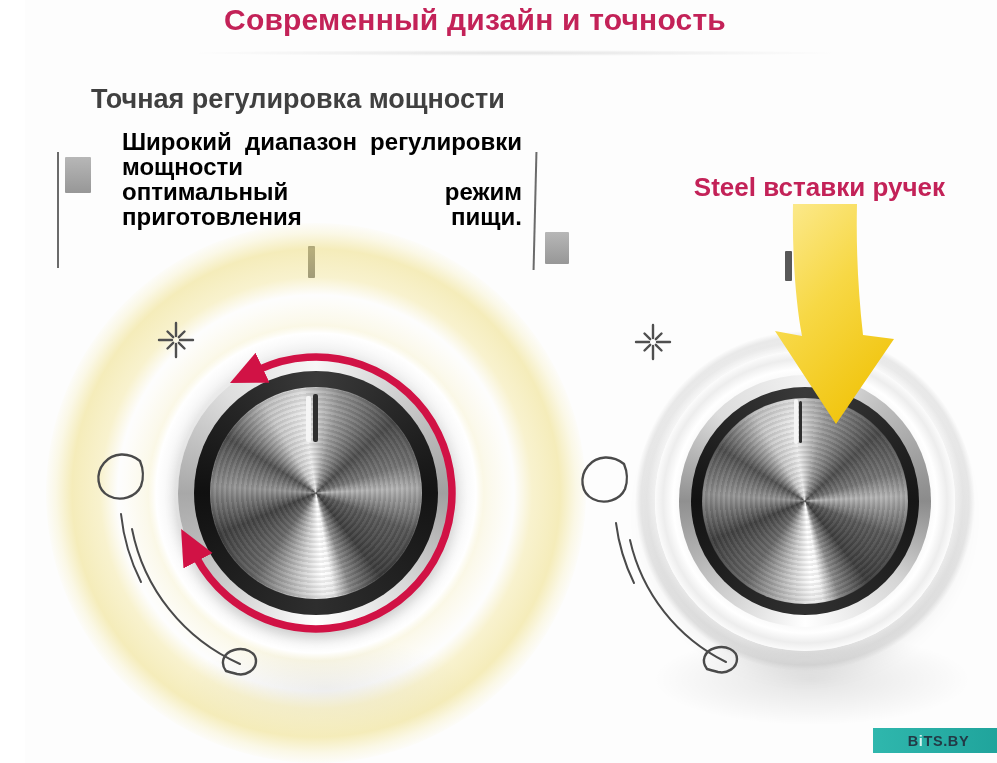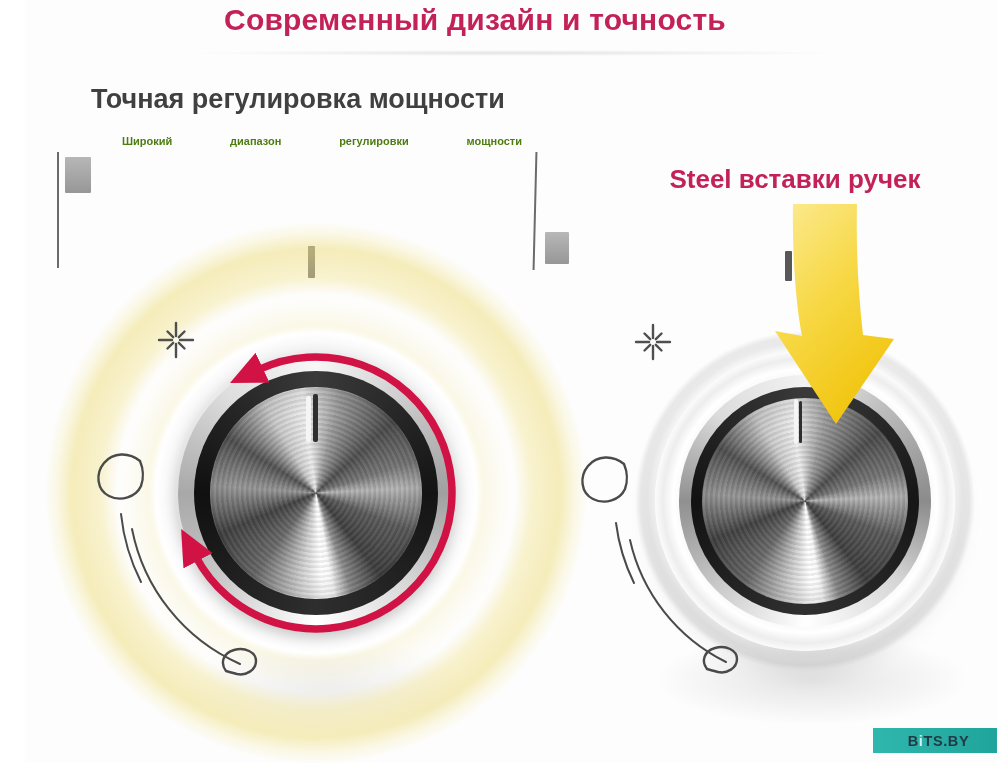--- a/index.html
+++ b/index.html
@@ -5,24 +5,24 @@
   html,body{margin:0;padding:0;background:#ffffff;}
   .stage{position:relative;width:997px;height:763px;background:#fdfdfd;overflow:hidden;
          font-family:"Liberation Sans",sans-serif;margin-left:25px;}
   .abs{position:absolute;}
   .circle{position:absolute;border-radius:50%;}
 
   
   .title{left:150px;top:3px;width:600px;text-align:center;font-size:30px;font-weight:bold;
          color:#c32258;letter-spacing:0.2px;}
   .left-heading{left:66px;top:84px;width:460px;font-size:27px;font-weight:bold;color:#404040;}
-  .body-text{left:97px;top:129px;width:400px;font-size:11px;line-height:25px;font-weight:bold;
-             color:#4d7c0f;}
+  .body-text{left:97px;top:129px;width:400px;font-size:24px;line-height:25px;font-weight:bold;
+             color:#000000;}
   .body-text .bline{text-align:justify;text-align-last:justify;}
-  .right-heading{left:620px;top:164px;width:300px;text-align:center;font-size:26px;font-weight:bold;
+  .right-heading{left:620px;top:172px;width:300px;text-align:right;font-size:26px;font-weight:bold;
                  color:#c32258;}
 
   
   .top-edge{left:160px;top:50px;width:660px;height:6px;
             background:radial-gradient(ellipse at center,rgba(0,0,0,0.10),rgba(0,0,0,0) 70%);}
   .pline{width:2px;background:#6b6b6b;}
   .pline1{left:32px;top:152px;height:116px;}
   .pline2{left:509px;top:152px;height:118px;transform:rotate(1.4deg);}
   .prect{background:linear-gradient(180deg,#b7b7b7,#979797);border-radius:1px;}
   .prect1{left:40px;top:157px;width:26px;height:36px;}
@@ -93,20 +93,21 @@
 </head>
 <body>
 
 <div class="stage">
 
   <div class="abs title">Современный дизайн и точность</div>
   <div class="abs top-edge"></div>
   <div class="abs left-heading">Точная регулировка мощности</div>
   <div class="abs body-text">
     <div class="bline">Широкий диапазон регулировки мощности</div>
+    <div class="bline">оптимальный режим приготовления пищи.</div>
   </div>
   <div class="abs right-heading">Steel вставки ручек</div>
 
   <div class="abs pline pline1"></div>
   <div class="abs prect prect1"></div>
   <div class="abs pline pline2"></div>
   <div class="abs prect prect2"></div>
   <div class="abs tick tick-left"></div>
   <div class="abs tick tick-right"></div>
 

